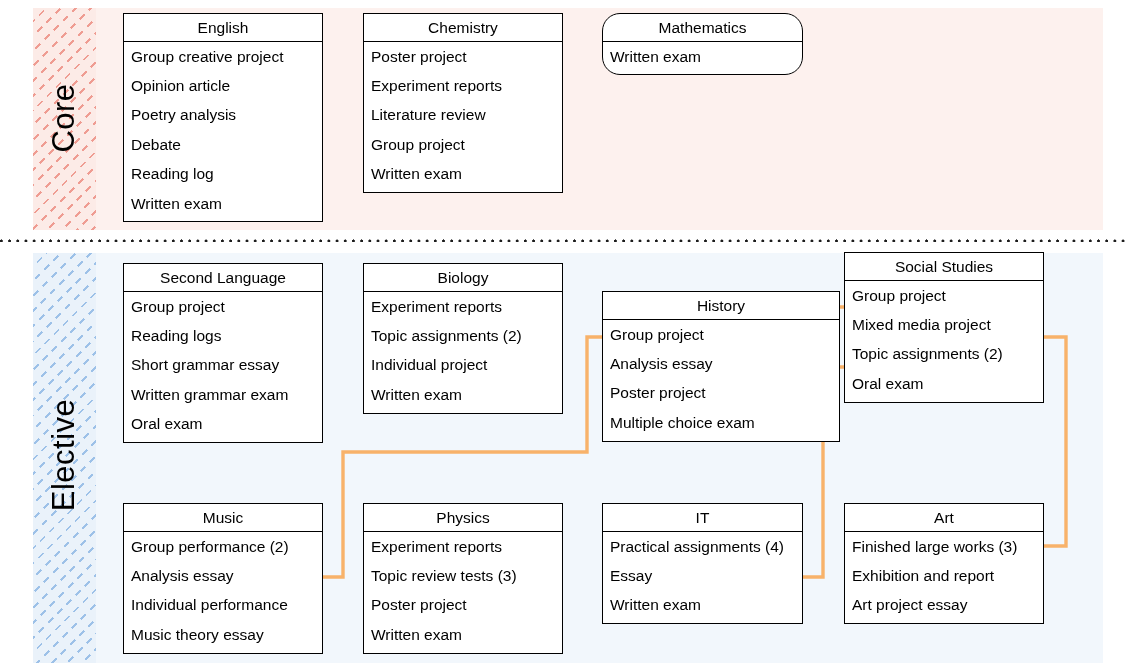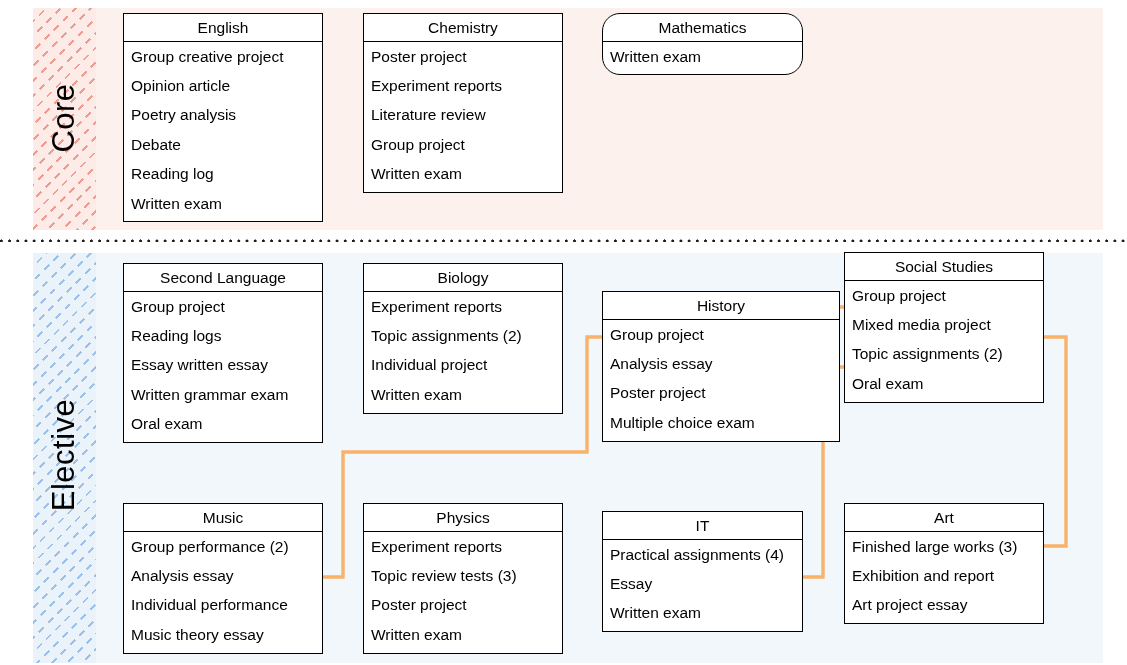--- a/index.html
+++ b/index.html
@@ -172,21 +172,21 @@
   <div class="subject-box" style="left:602px; top:13px; width:201px;border-radius:18px;">
     <div class="box-header">Mathematics</div>
     <div class="box-row">Written exam</div>
     <div class="box-pad"></div>
   </div>
 
   <div class="subject-box" style="left:123px; top:263px;">
     <div class="box-header">Second Language</div>
     <div class="box-row">Group project</div>
     <div class="box-row">Reading logs</div>
-    <div class="box-row">Essay written essay</div>
+    <div class="box-row">Short grammar essay</div>
     <div class="box-row">Written grammar exam</div>
     <div class="box-row">Oral exam</div>
     <div class="box-pad"></div>
   </div>
 
   <div class="subject-box" style="left:363px; top:263px;">
     <div class="box-header">Biology</div>
     <div class="box-row">Experiment reports</div>
     <div class="box-row">Topic assignments (2)</div>
     <div class="box-row">Individual project</div>
@@ -223,21 +223,21 @@
 
   <div class="subject-box" style="left:363px; top:503px;">
     <div class="box-header">Physics</div>
     <div class="box-row">Experiment reports</div>
     <div class="box-row">Topic review tests (3)</div>
     <div class="box-row">Poster project</div>
     <div class="box-row">Written exam</div>
     <div class="box-pad"></div>
   </div>
 
-  <div class="subject-box" style="left:602px; top:503px; width:201px;margin-top:8px;">
+  <div class="subject-box" style="left:602px; top:503px; width:201px;">
     <div class="box-header">IT</div>
     <div class="box-row">Practical assignments (4)</div>
     <div class="box-row">Essay</div>
     <div class="box-row">Written exam</div>
     <div class="box-pad"></div>
   </div>
 
   <div class="subject-box" style="left:844px; top:503px;">
     <div class="box-header">Art</div>
     <div class="box-row">Finished large works (3)</div>

